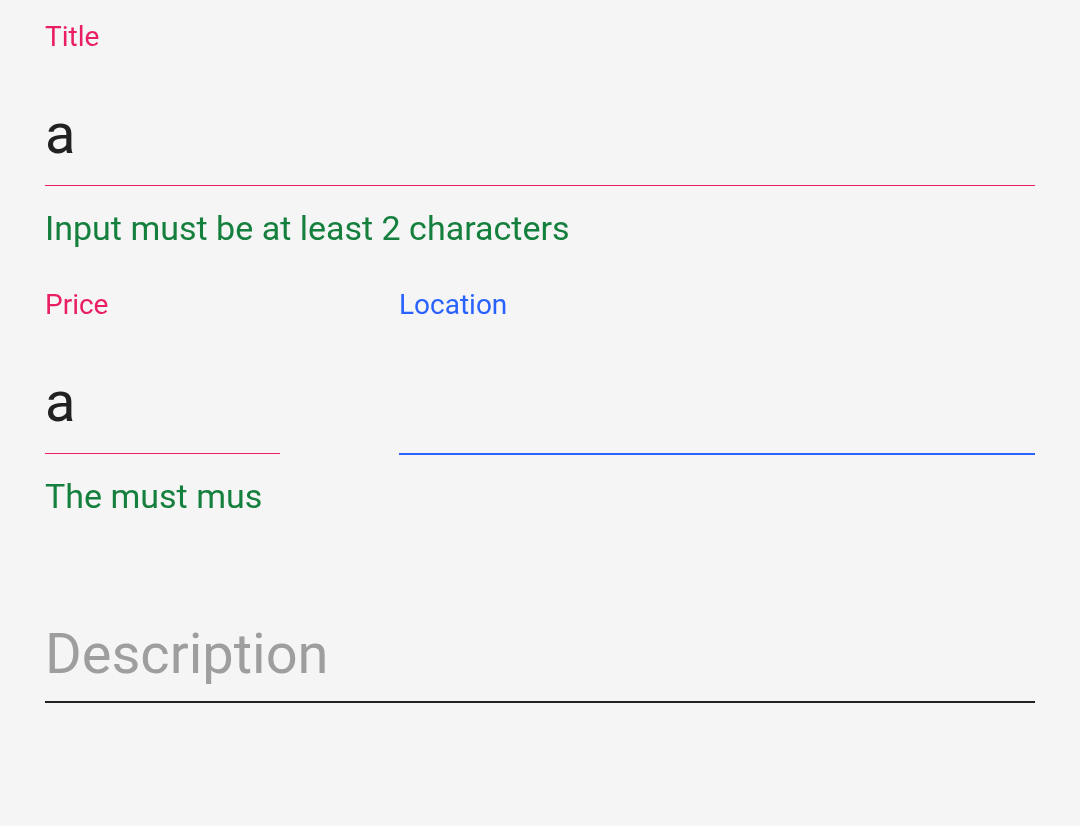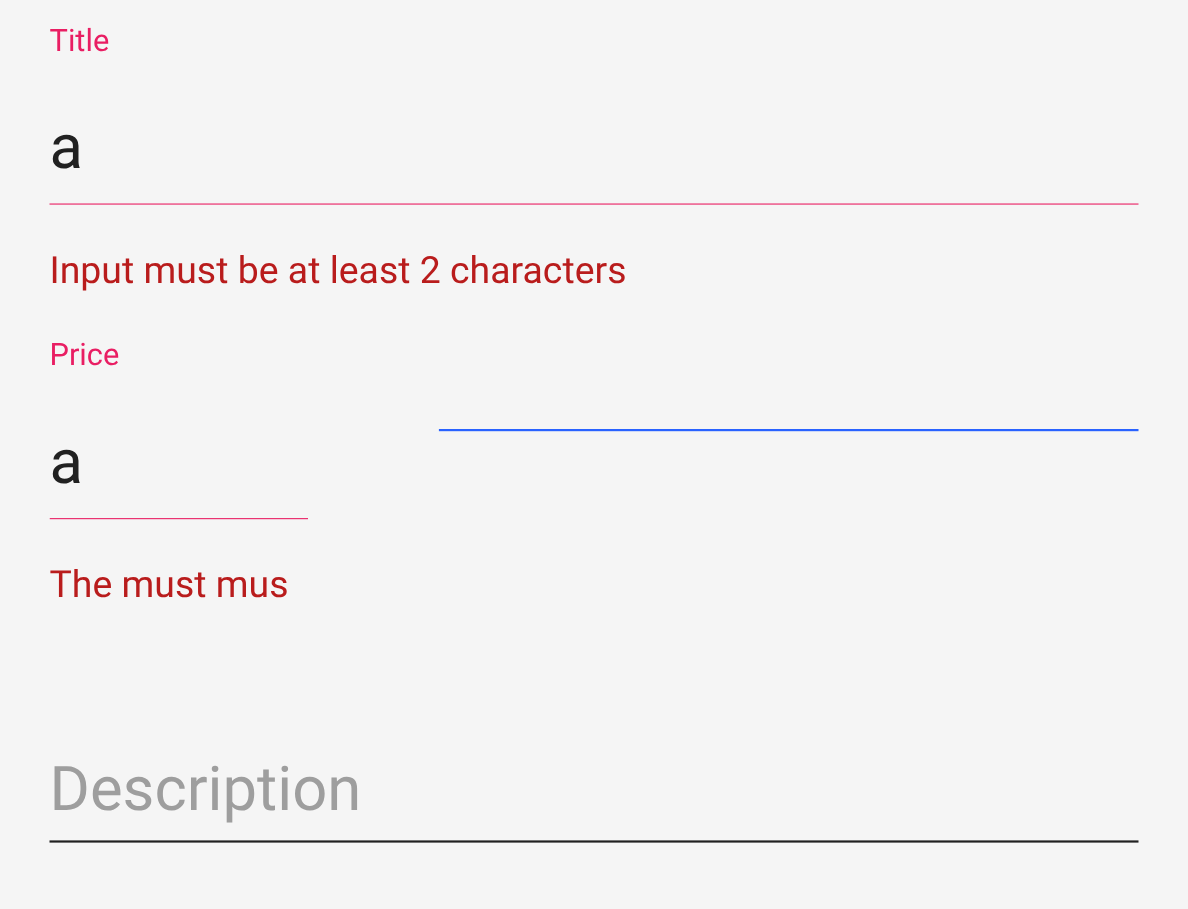--- a/index.html
+++ b/index.html
@@ -47,24 +47,24 @@
     }
     .input-error {
       border-bottom-color: #e91e63;
       border-bottom-width: 1px;
     }
     .input-focus {
       border-bottom-color: #2962ff;
       border-bottom-width: 2px;
     }
     .error-message {
-      color: #b91c1c;
+      color: #15803d;
       font-size: 34px;
       font-weight: 400;
-      margin-top: 40px;
+      margin-top: 22px;
       display: block;
       white-space: nowrap;
       overflow: hidden;
     }
     .two-col {
       display: flex;
       gap: 119px;
     }
     .col-narrow {
       width: 235px;
@@ -82,21 +82,21 @@
       font-weight: 400;
       padding: 0 0 14px 0;
       outline: none;
       font-family: inherit;
       color: #212121;
     }
     .description-field::placeholder {
       color: #9e9e9e;
     }
     .description-group {
-      margin-top: 92px;
+      margin-top: 65px;
     }
   </style>
 </head>
 <body>
 
 <div class="form-container">
 
   <div class="field-group">
     <label class="field-label label-error">Title</label>
     <input type="text" class="text-input input-error" value="a" style="">
@@ -104,20 +104,21 @@
   </div>
 
   <div class="two-col">
     <div class="col-narrow field-group">
       <label class="field-label label-error">Price</label>
       <input type="text" class="text-input input-error" value="a" style="">
       <span class="error-message">The must mus</span>
     </div>
 
     <div class="col-wide field-group">
+      <label class="field-label label-focus">Location</label>
       <input type="text" class="text-input input-focus" value="" style="">
     </div>
   </div>
 
   <div class="field-group description-group">
     <input type="text" class="description-field" placeholder="Description" style="">
   </div>
 
 </div>
 

